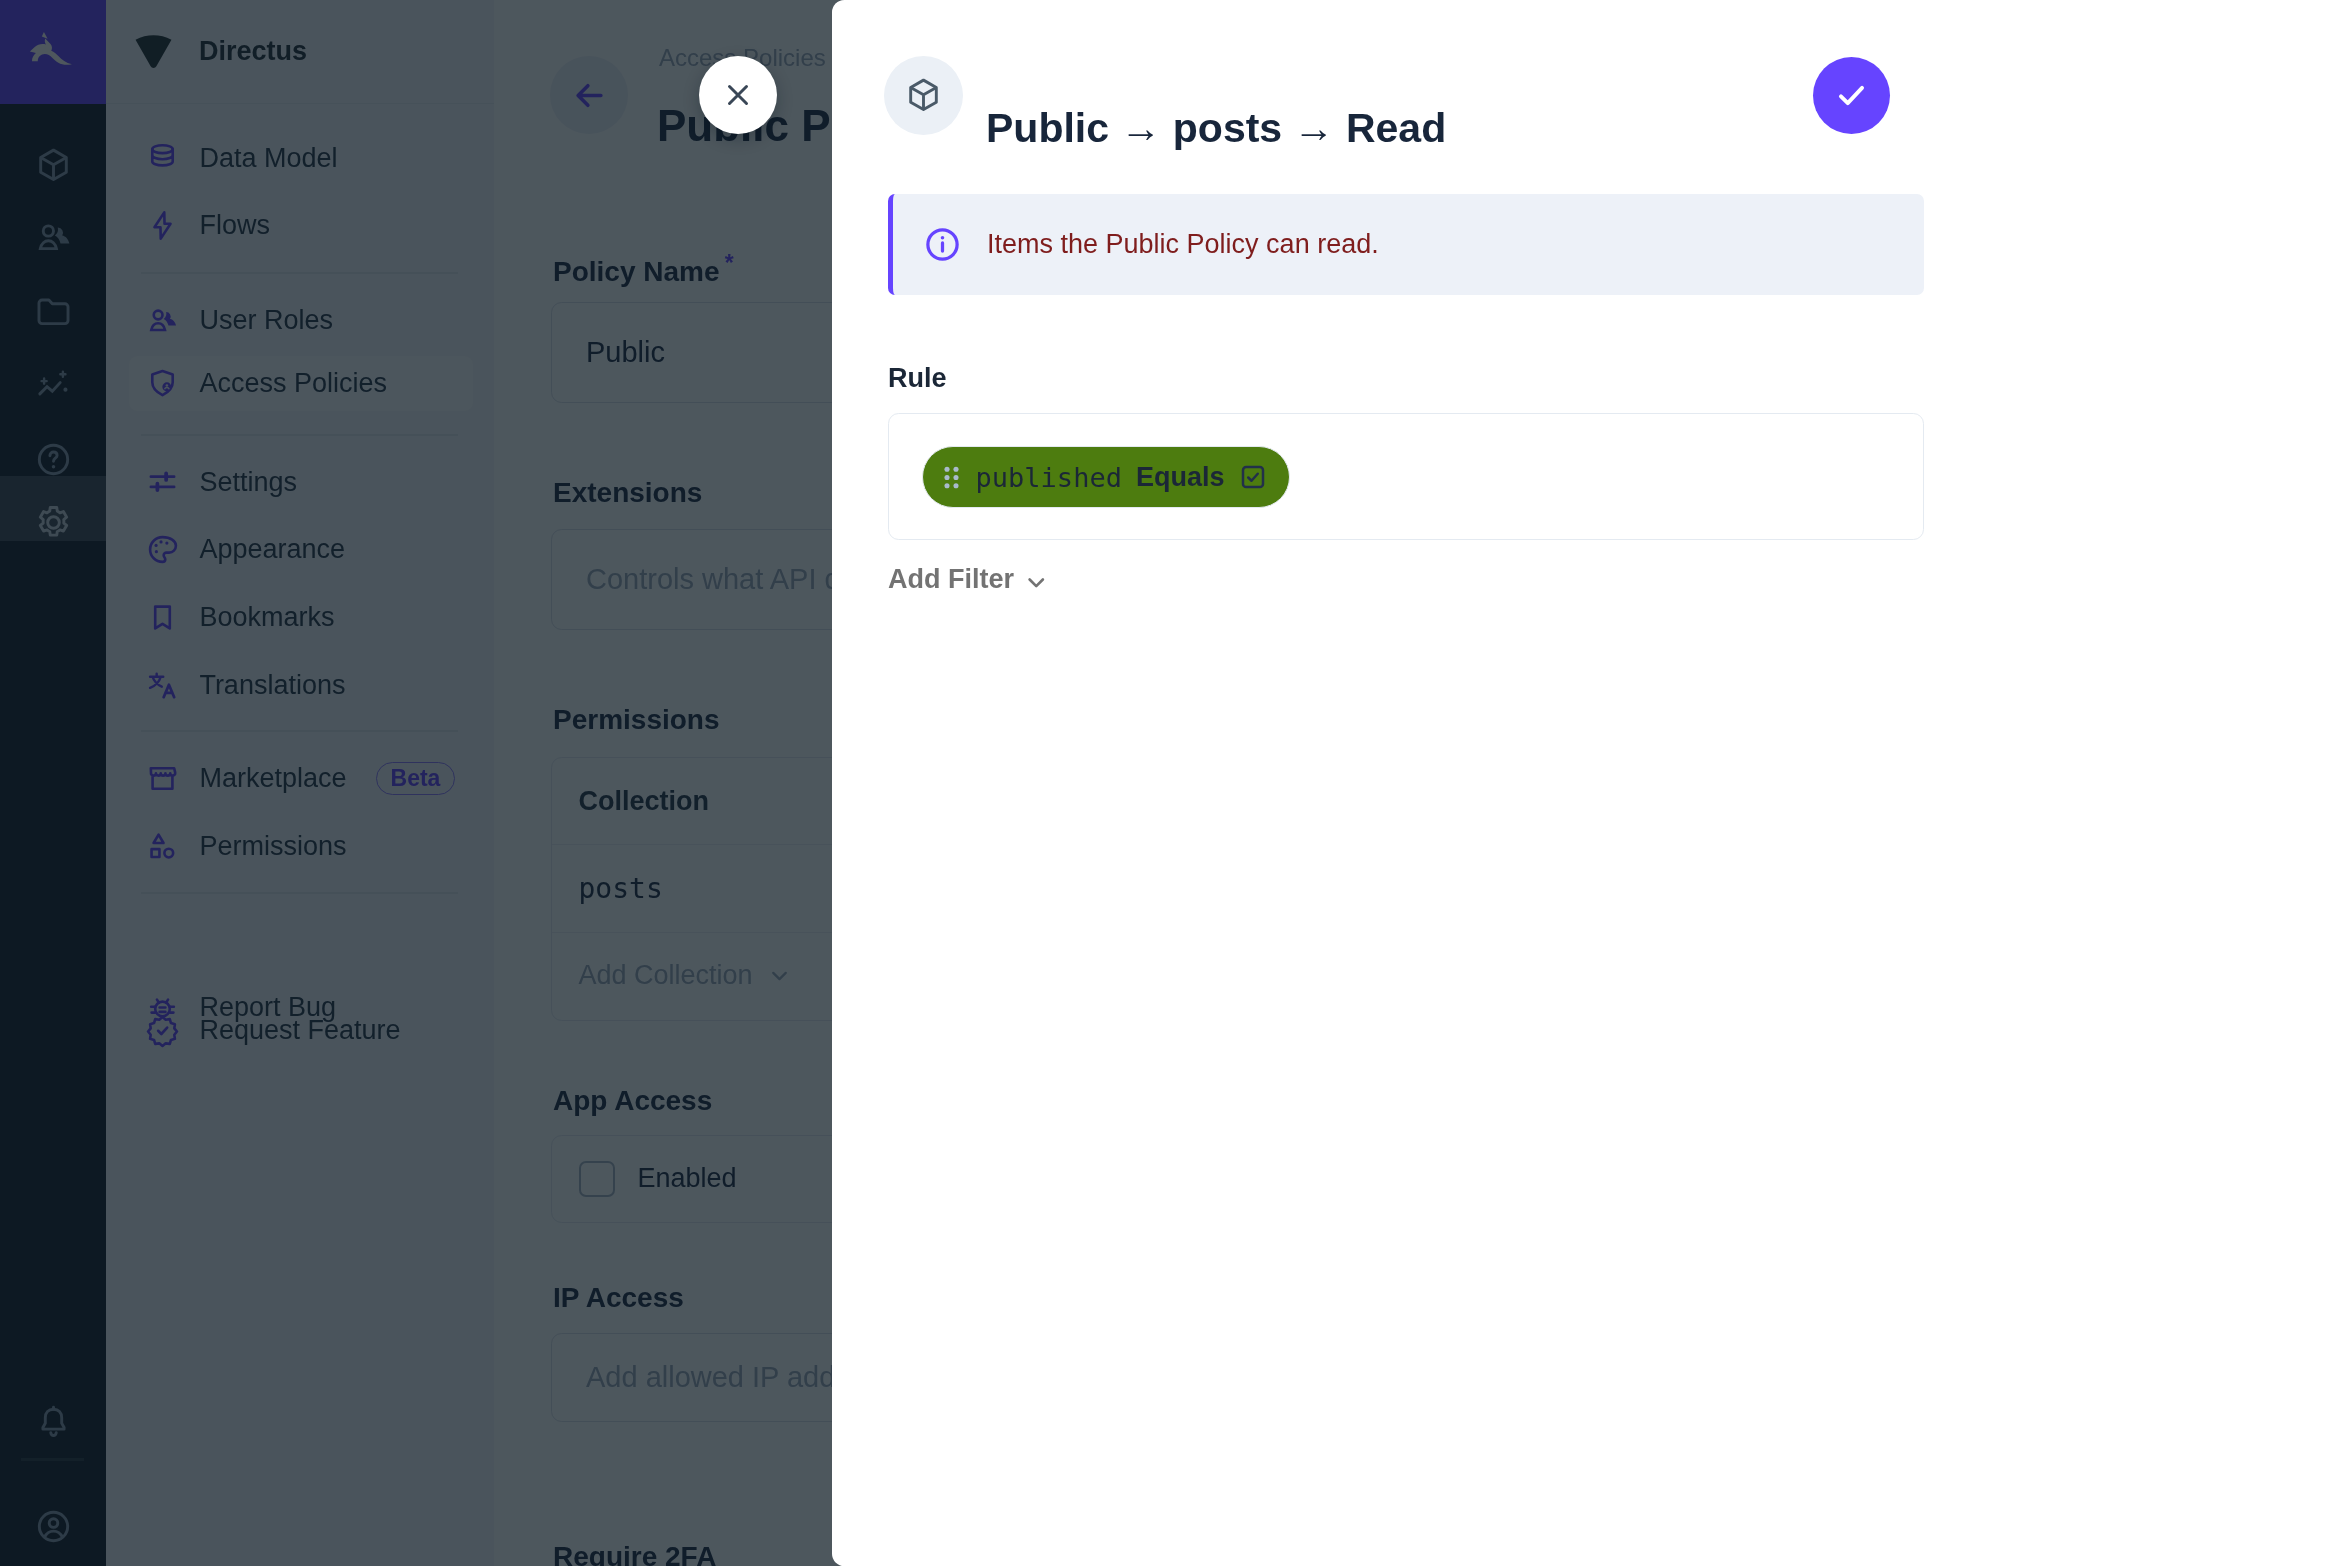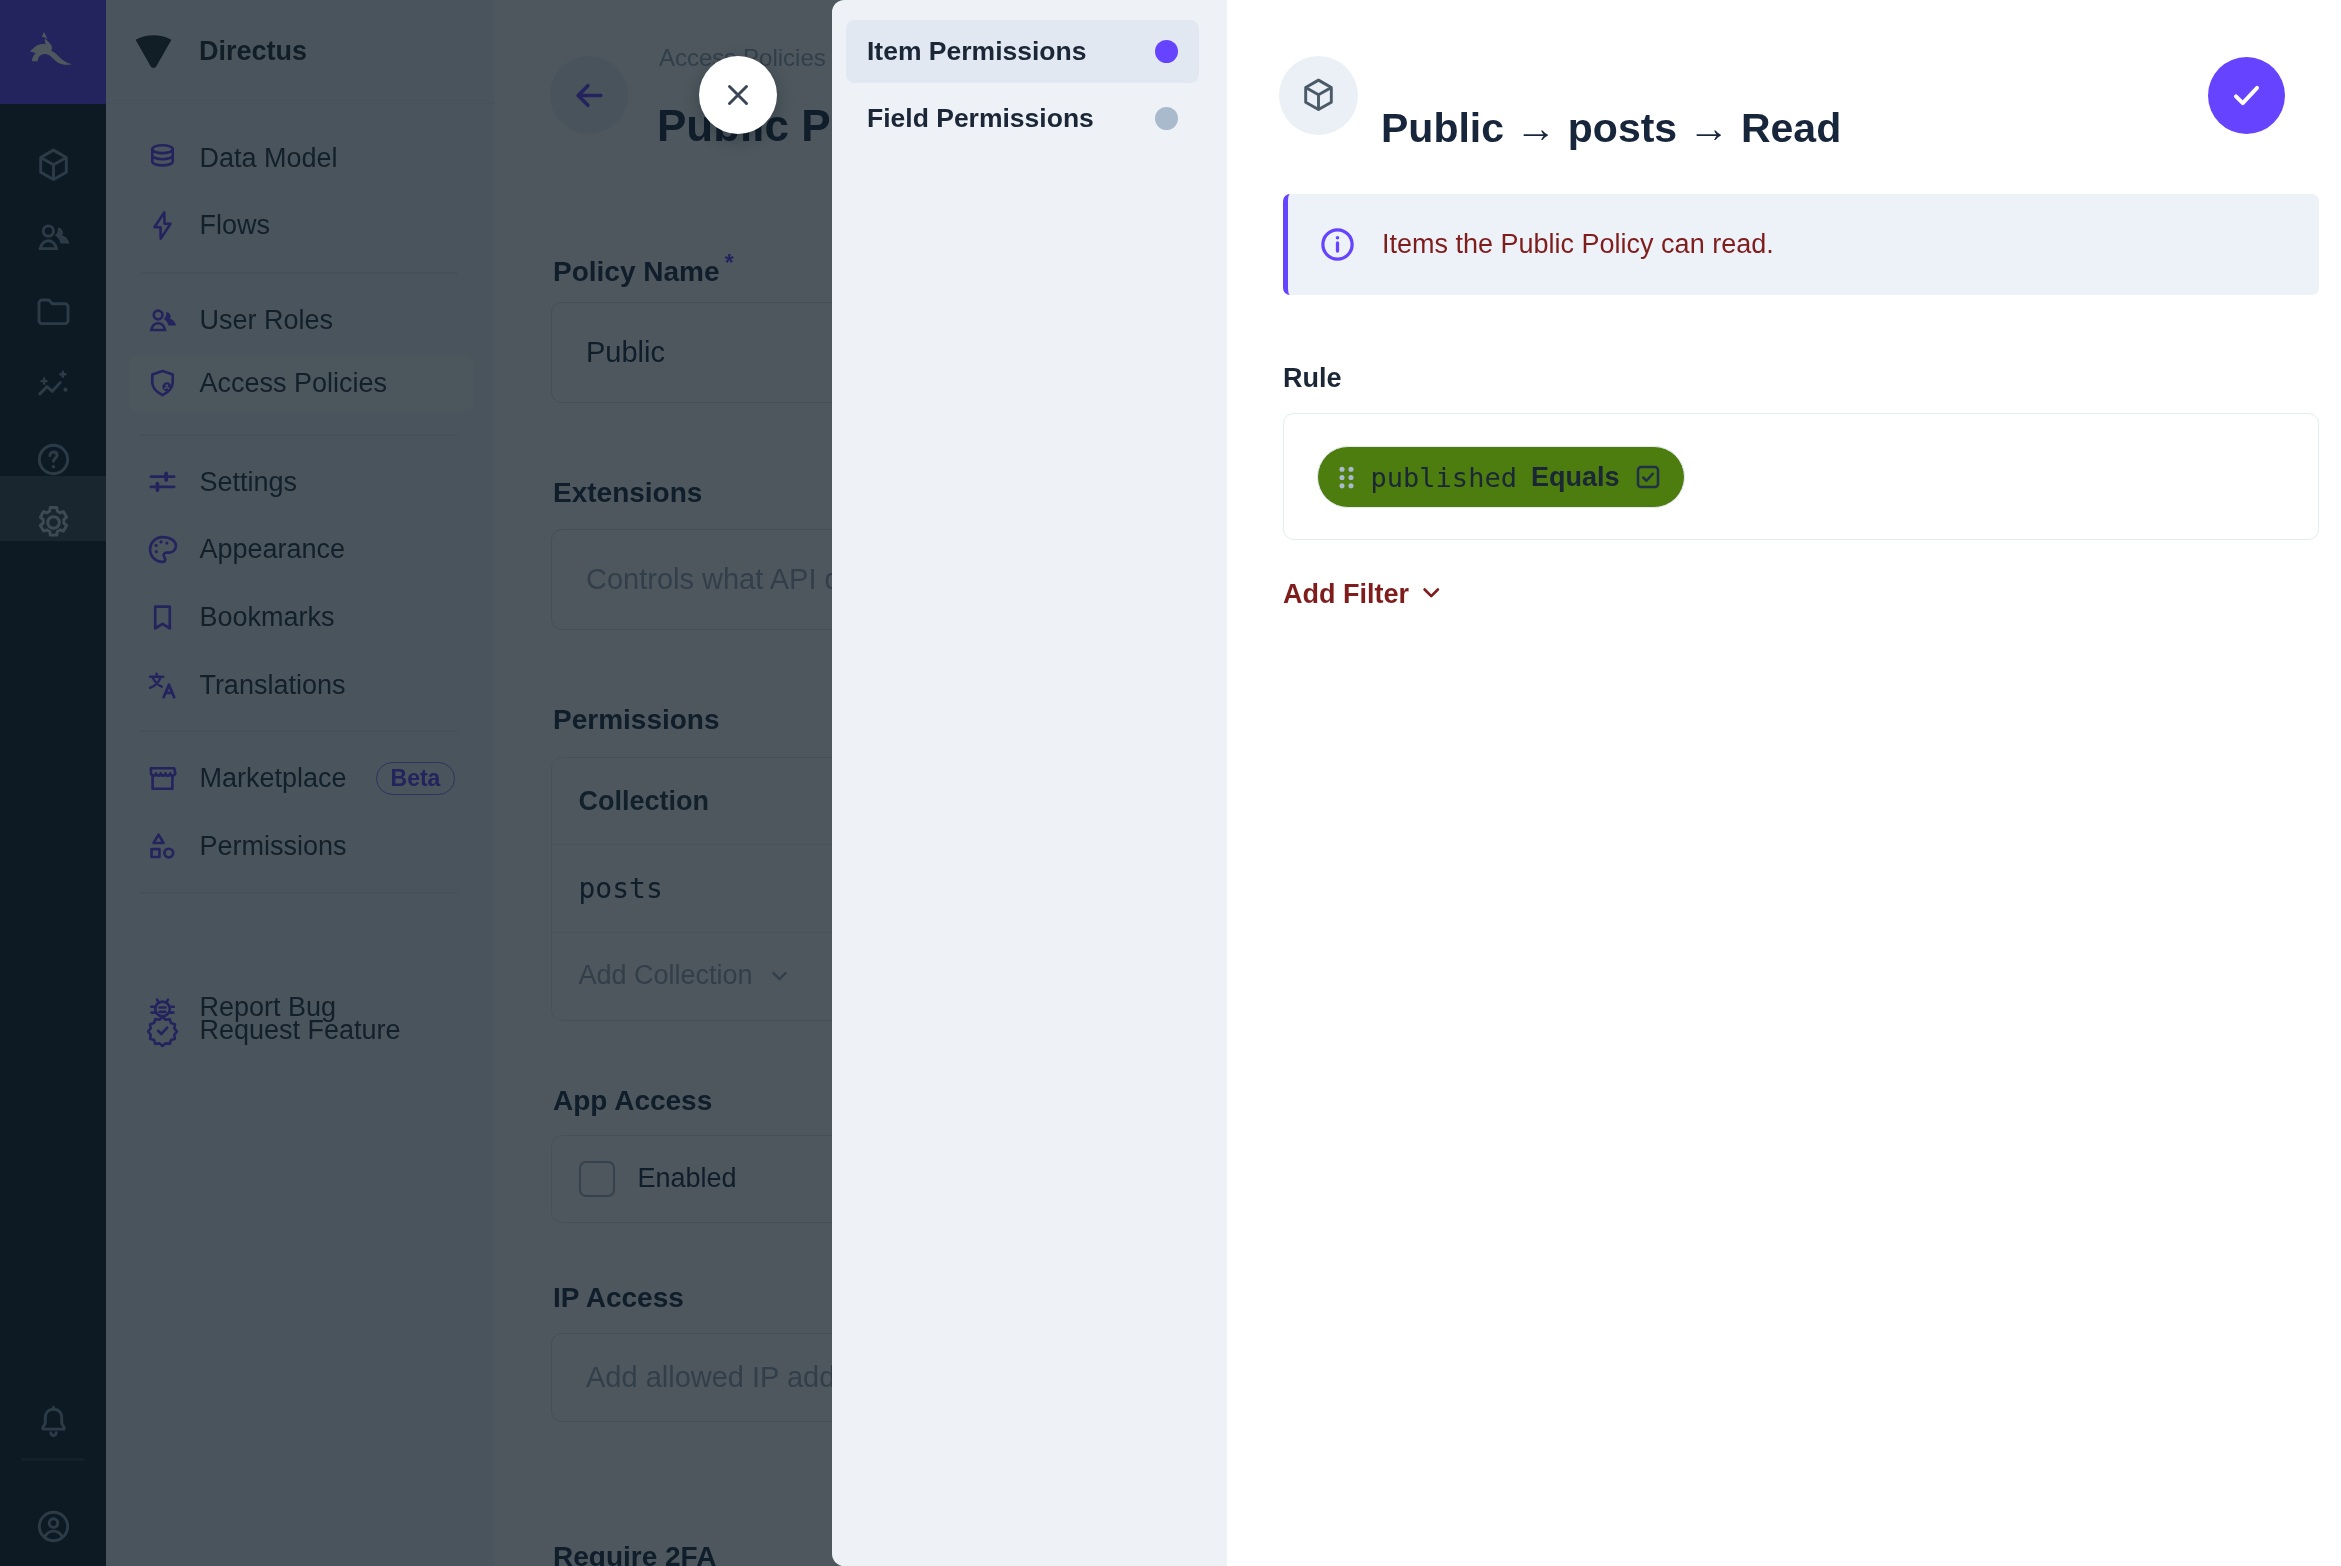--- a/index.html
+++ b/index.html
@@ -74,21 +74,21 @@
   .banner{position:absolute;left:56px;top:194px;width:1036px;height:101px;background:#EDF1F8;border-left:5.3px solid #6644FF;border-radius:7px;display:flex;align-items:center;gap:25px;padding-left:30px;box-sizing:border-box;}
   .banner .iicon{width:39px;height:39px;color:#6644FF;flex:0 0 39px;}
   .banner .btext{font-size:27px;color:#7f1d1d;}
   .rule-label{position:absolute;left:56px;top:363px;font-size:27px;font-weight:700;color:#1B2737;}
   .rule-card{position:absolute;left:56px;top:413px;width:1036px;height:127px;border:1.8px solid #E4EAF1;border-radius:10.6px;background:#fff;box-sizing:border-box;}
   .filter-chip{position:absolute;left:33px;top:32px;height:62px;border:1.8px solid #E4EAF1;border-radius:31px;background:#4d7c0f;display:flex;align-items:center;gap:14px;padding:0 21px 0 17.6px;box-sizing:border-box;cursor:pointer;}
   .drag{width:21px;height:26.5px;color:#A9BACD;flex:0 0 21px;cursor:grab;}
   .chip-field{font-family:"DejaVu Sans Mono","Liberation Mono",monospace;font-size:27px;color:#1B2737;}
   .chip-op{font-size:27px;font-weight:700;color:#1B2737;}
   .chip-check{width:30px;height:30px;color:#22304A;}
-  .add-filter{position:absolute;left:56px;top:579px;display:flex;align-items:flex-start;gap:8.8px;color:#7f1d1d;font-size:27px;font-weight:700;cursor:pointer;}
+  .add-filter{position:absolute;left:56px;top:564px;display:flex;align-items:flex-end;gap:8.8px;color:#737373;font-size:27px;font-weight:700;cursor:pointer;}
   .add-filter svg{width:26.5px;height:26.5px;}
   svg{display:block;}
 </style>
 </head>
 <body>
 
 <div class="stage">
 
   <aside class="module-bar">
     <div class="logo-block">
@@ -353,30 +353,20 @@
 
   <button class="close-btn">
     <span>
       <svg viewBox="0 0 24 24" fill="none" stroke="currentColor" stroke-width="2.1" stroke-linecap="round">
           <path d="M6 6l12 12M18 6L6 18"></path>
         </svg>
     </span>
   </button>
 
   <section class="drawer">
-    <div class="drawer-side">
-      <div class="side-tab active" style="top:20px">
-        <span class="tlabel">Item Permissions</span>
-        <span class="dot on"></span>
-      </div>
-      <div class="side-tab" style="top:87px">
-        <span class="tlabel">Field Permissions</span>
-        <span class="dot off"></span>
-      </div>
-    </div>
 
     <div class="drawer-content">
       <div class="dc-avatar">
         <span>
           <svg viewBox="0 0 24 24" fill="none" stroke="currentColor" stroke-width="1.7" stroke-linejoin="round">
               <path d="M12 3l7.5 4.3v8.6L12 20.2 4.5 15.9V7.3z"></path>
               <path d="M4.5 7.3l7.5 4.3 7.5-4.3M12 11.6v8.6"></path>
             </svg>
         </span>
       </div>

